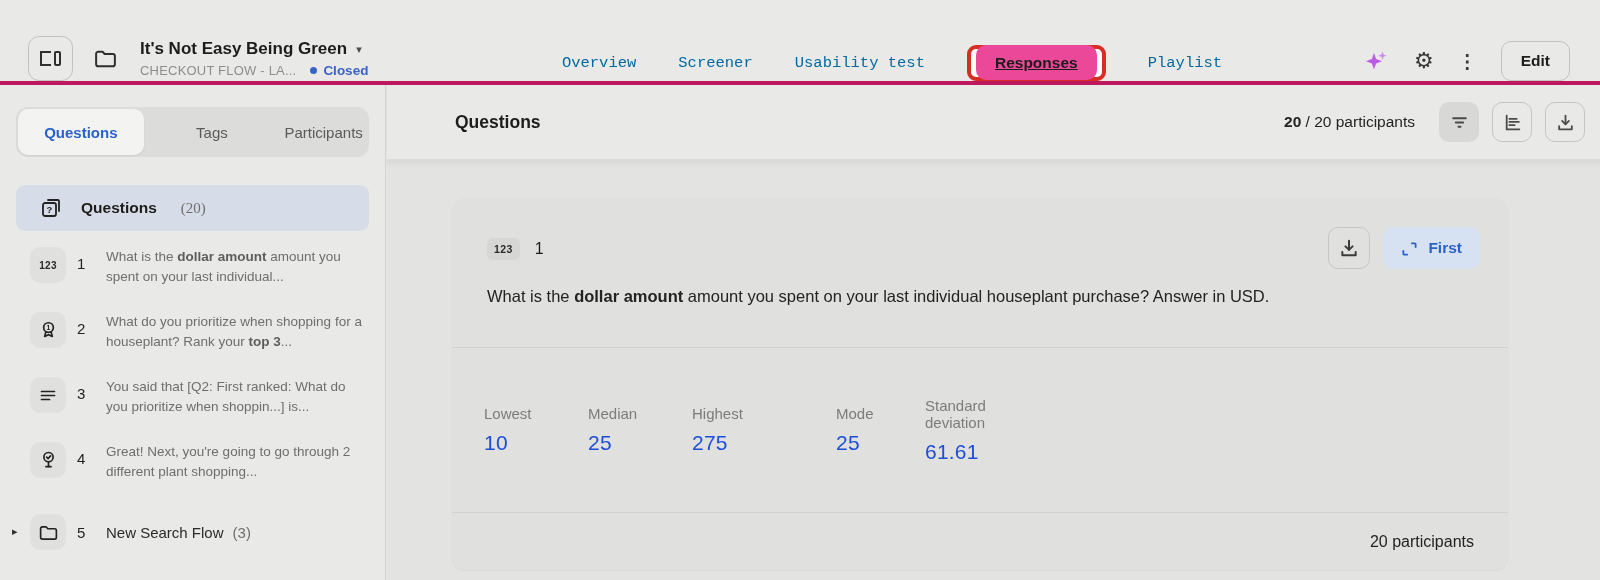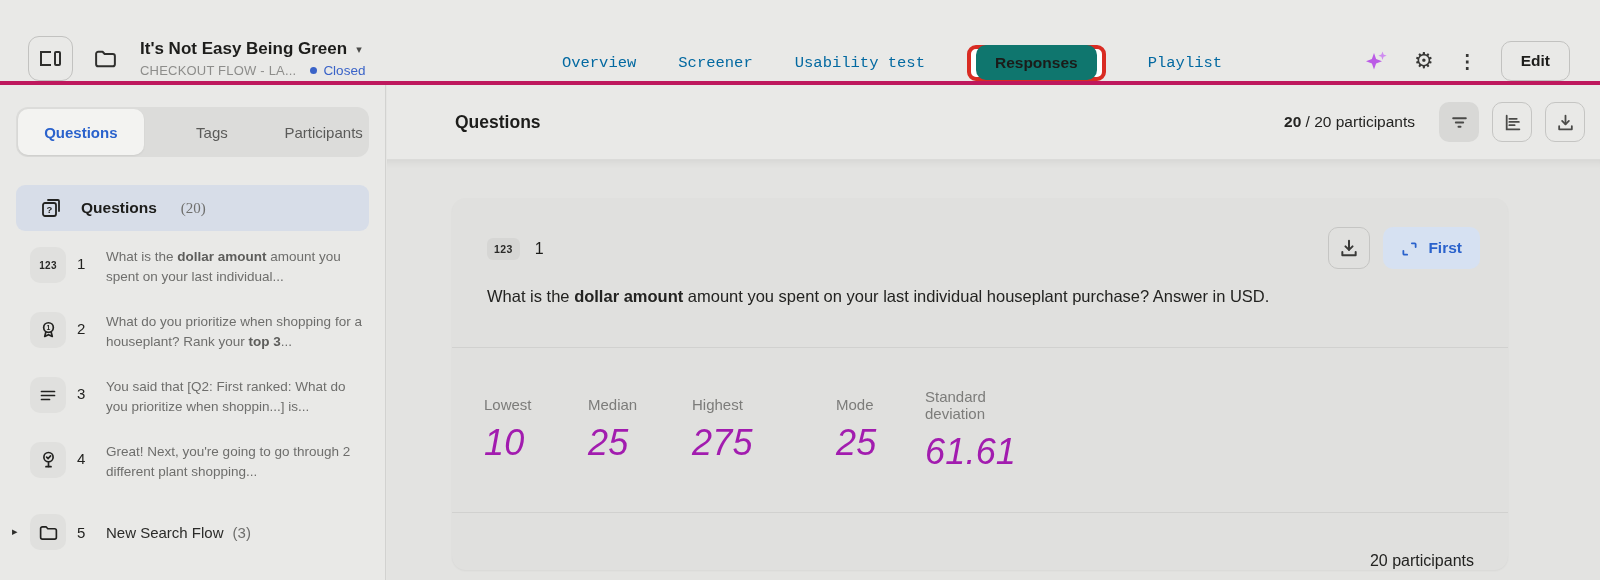--- a/index.html
+++ b/index.html
@@ -16,28 +16,28 @@
   .panel-icon { display:flex; align-items:center; }
   .pi-left { width:11px; height:15px; border:2.2px solid #2f2f2d; border-right:none; }
   .pi-right { width:7px; height:15px; border:2.2px solid #2f2f2d; border-radius:2px; margin-left:3px; }
   .folder-top-ic { margin-left:20px; display:flex; }
   .title-block { margin-left:22px; }
   .title-row { display:flex; align-items:center; gap:9px; }
   .proj-title { font-size:17px; font-weight:700; color:#1d1d1b; white-space:nowrap; }
   .caret-down { font-size:11px; color:#4c4c4a; }
   .subtitle-row { margin-top:4px; display:flex; align-items:center; gap:14px; }
   .proj-subtitle { font-size:13px; color:#8d8d8b; letter-spacing:0.2px; white-space:nowrap; }
-  .status-pill { display:flex; align-items:center; gap:6px; font-size:13.5px; font-weight:400; color:#3a63c8; }
+  .status-pill { display:flex; align-items:center; gap:6px; font-size:13.5px; font-weight:700; color:#3a63c8; }
   .status-dot { width:7px; height:7px; border-radius:50%; background:#3a63c8; }
 
   .tb-tabs { flex:1; display:flex; justify-content:center; align-items:center; gap:42px; }
   .tab { font-size:15.5px; color:#0369a1; cursor:pointer; white-space:nowrap;font-family:Liberation Mono, monospace; }
   .highlight-box { border:4px solid #d92c23; background:#ffffff; border-radius:9px; padding:5px; }
-  .tab-pill { background:#0f766e; border-radius:10px; padding:9px 19px; font-weight:700;
-              color:#1b1b19; font-size:15.5px; cursor:pointer; }
+  .tab-pill { background:#ec4899; border-radius:10px; padding:9px 19px; font-weight:700;
+              color:#1b1b19; font-size:15.5px; cursor:pointer;text-decoration:underline; }
 
   .tb-right { display:flex; align-items:center; gap:24px; padding-right:30px; flex-shrink:0; margin-left:auto; }
   .glyph-btn { background:none; border:none; cursor:pointer; display:flex; align-items:center; justify-content:center; }
   .gear-glyph { font-size:22px; color:#38383б; color:#383836; line-height:1; }
   .kebab-glyph { font-size:19px; font-weight:700; color:#383836; line-height:1; }
   .edit-btn { padding:10px 19px; border:1.5px solid #c2c2c0; border-radius:10px; background:transparent;
               font-family:inherit; font-size:15.5px; font-weight:600; color:#1d1d1b; cursor:pointer; }
 
   
   .sidebar { position:absolute; top:85px; left:0; width:386px; bottom:0; background:#e9e9e7;
@@ -98,23 +98,23 @@
                 display:flex; align-items:center; gap:10px; cursor:pointer; font-family:inherit; }
   .expand-label { color:#2a62cc; font-weight:700; font-size:15.5px; }
   .question-line { margin-top:27px; font-size:16.5px; color:#232321; }
   .question-line b { font-weight:700; }
 
   .card-stats { height:165px; display:flex; align-items:center; padding-left:32px; border-top:1px solid #d1d1cf; }
   .stat { display:flex; flex-direction:column; }
   .stat:nth-child(1){ width:104px; } .stat:nth-child(2){ width:104px; } .stat:nth-child(3){ width:144px; }
   .stat:nth-child(4){ width:89px; } .stat:nth-child(5){ width:93px; }
   .stat-label { font-size:15px; color:#7c7c7a; margin-bottom:9px; }
-  .stat-value { font-size:36px; font-weight:500; color:#a21caf; letter-spacing:0.2px;font-style:italic; }
-
-  .card-foot { flex:1; border-top:1px solid #d1d1cf; display:flex; align-items:flex-end;
+  .stat-value { font-size:21px; font-weight:500; color:#1d4ed8; letter-spacing:0.2px; }
+
+  .card-foot { flex:1; border-top:1px solid #d1d1cf; display:flex; align-items:center;
                justify-content:flex-end; padding-right:34px; font-size:16px; font-weight:500; color:#232321; }
 
   svg { display:block; }
 </style>
 </head>
 <body>
 
 <div class="app">
 
   <header class="topbar">

